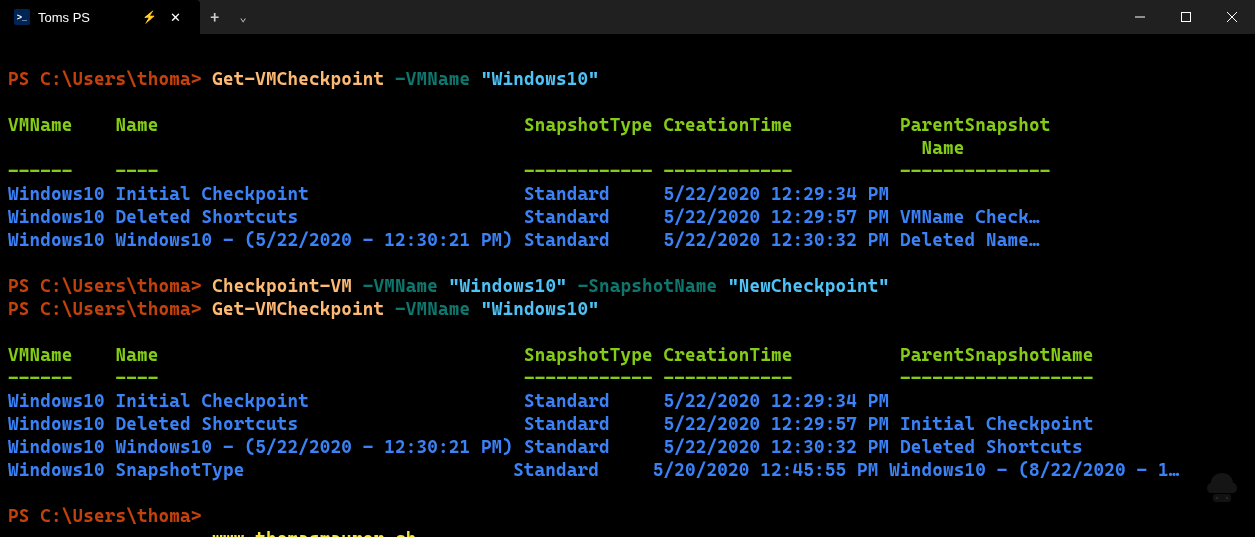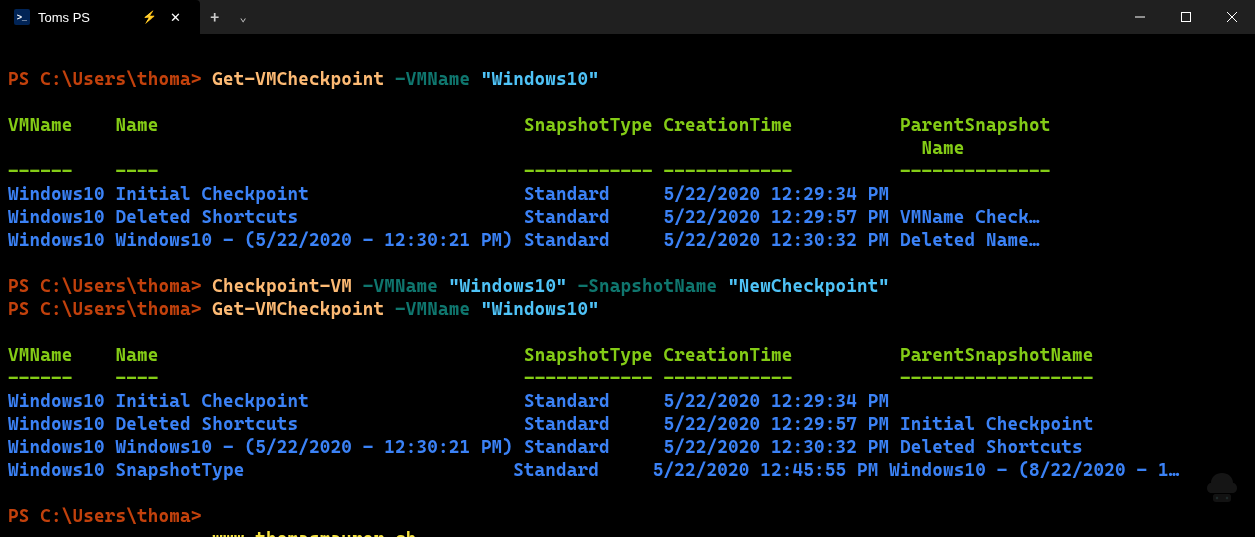--- a/index.html
+++ b/index.html
@@ -146,21 +146,21 @@
 <span class="white"><span>Windows10</span> <span>Windows10 - (5/22/2020 - 12:30:21 PM)</span> <span>Standard</span>     <span>5/22/2020 12:30:32 PM</span> <span>Deleted Name…</span></span>
 
 <span class="prompt">PS C:\Users\thoma&gt;</span> <span class="cmdlet">Checkpoint-VM</span> <span class="param">-VMName</span> <span class="string">"Windows10"</span> <span class="param">-SnapshotName</span> <span class="string">"NewCheckpoint"</span>
 <span class="prompt">PS C:\Users\thoma&gt;</span> <span class="cmdlet">Get-VMCheckpoint</span> <span class="param">-VMName</span> <span class="string">"Windows10"</span>
 
 <span class="header-row"><span>VMName</span>    <span>Name</span>                                  <span>SnapshotType</span> <span>CreationTime</span>          <span>ParentSnapshotName</span></span>
 <span class="header-row"><span>------</span>    <span>----</span>                                  <span>------------</span> <span>------------</span>          <span>------------------</span></span>
 <span class="white"><span>Windows10</span> <span>Initial Checkpoint</span>                    <span>Standard</span>     <span>5/22/2020 12:29:34 PM</span></span>
 <span class="white"><span>Windows10</span> <span>Deleted Shortcuts</span>                     <span>Standard</span>     <span>5/22/2020 12:29:57 PM</span> <span>Initial Checkpoint</span></span>
 <span class="white"><span>Windows10</span> <span>Windows10 - (5/22/2020 - 12:30:21 PM)</span> <span>Standard</span>     <span>5/22/2020 12:30:32 PM</span> <span>Deleted Shortcuts</span></span>
-<span class="white"><span>Windows10</span> <span>SnapshotType</span>                         <span>Standard</span>     <span>5/22/2020 12:45:55 PM</span> <span>Windows10 - (8/22/2020 - 1…</span></span>
+<span class="white"><span>Windows10</span> <span>SnapshotType</span>                         <span>Standard</span>     <span>5/20/2020 12:45:55 PM</span> <span>Windows10 - (8/22/2020 - 1…</span></span>
 
 <span class="prompt">PS C:\Users\thoma&gt;</span>
                    <span class="url">www.thomasmaurer.ch</span>
 </div>
 
 <svg class="watermark" width="46" height="46" viewBox="0 0 46 46">
   <path d="M12 22c0-6 5-10 11-10s11 4 11 10c2 0 4 2 4 5s-2 5-5 5H13c-3 0-5-2-5-5s2-5 4-5z" fill="#777"></path>
   <circle cx="17" cy="36" r="3" fill="#555"></circle>
     <circle cx="29" cy="36" r="3" fill="#555"></circle>
   <rect x="14" y="33" width="18" height="8" rx="3" fill="#666"></rect>

